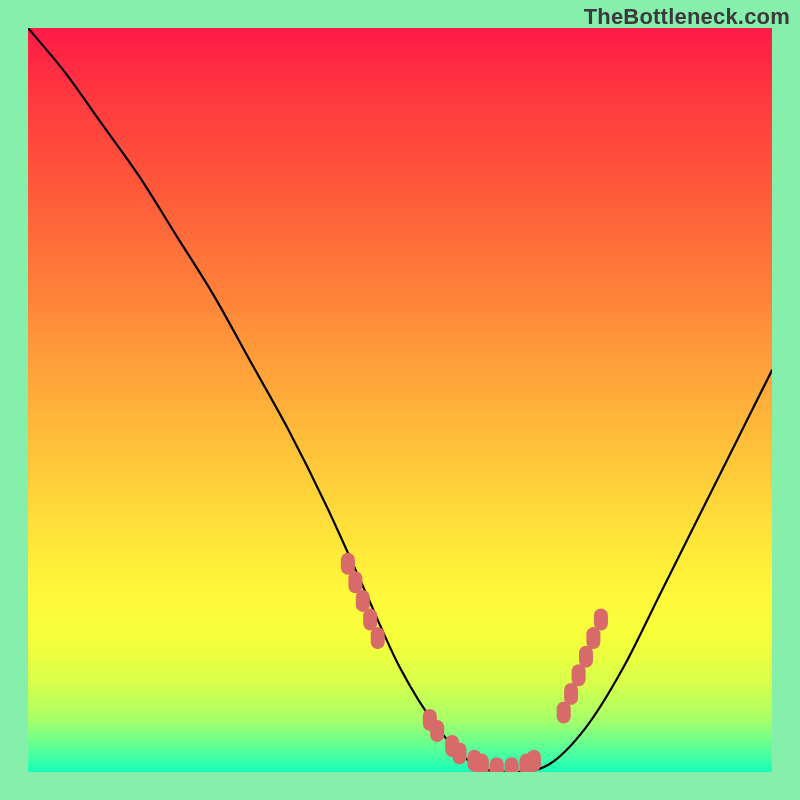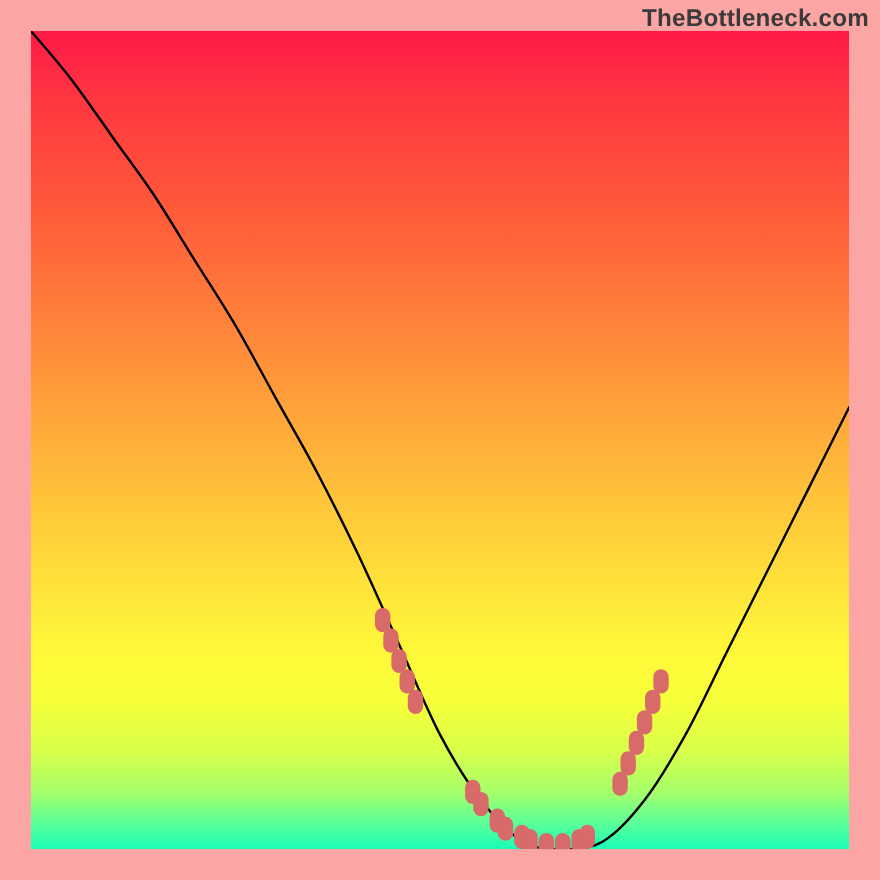--- a/index.html
+++ b/index.html
@@ -7,21 +7,21 @@
     padding: 0;
     width: 800px;
     height: 800px;
     overflow: hidden;
     font-family: Arial, Helvetica, sans-serif;
   }
   .frame {
     position: relative;
     width: 800px;
     height: 800px;
-    background: #fca5a5;
+    background: #86efac;
   }
   .plot-area {
     position: absolute;
     left: 28px;
     top: 28px;
     width: 744px;
     height: 744px;
     overflow: hidden;
   }
   .gradient {

